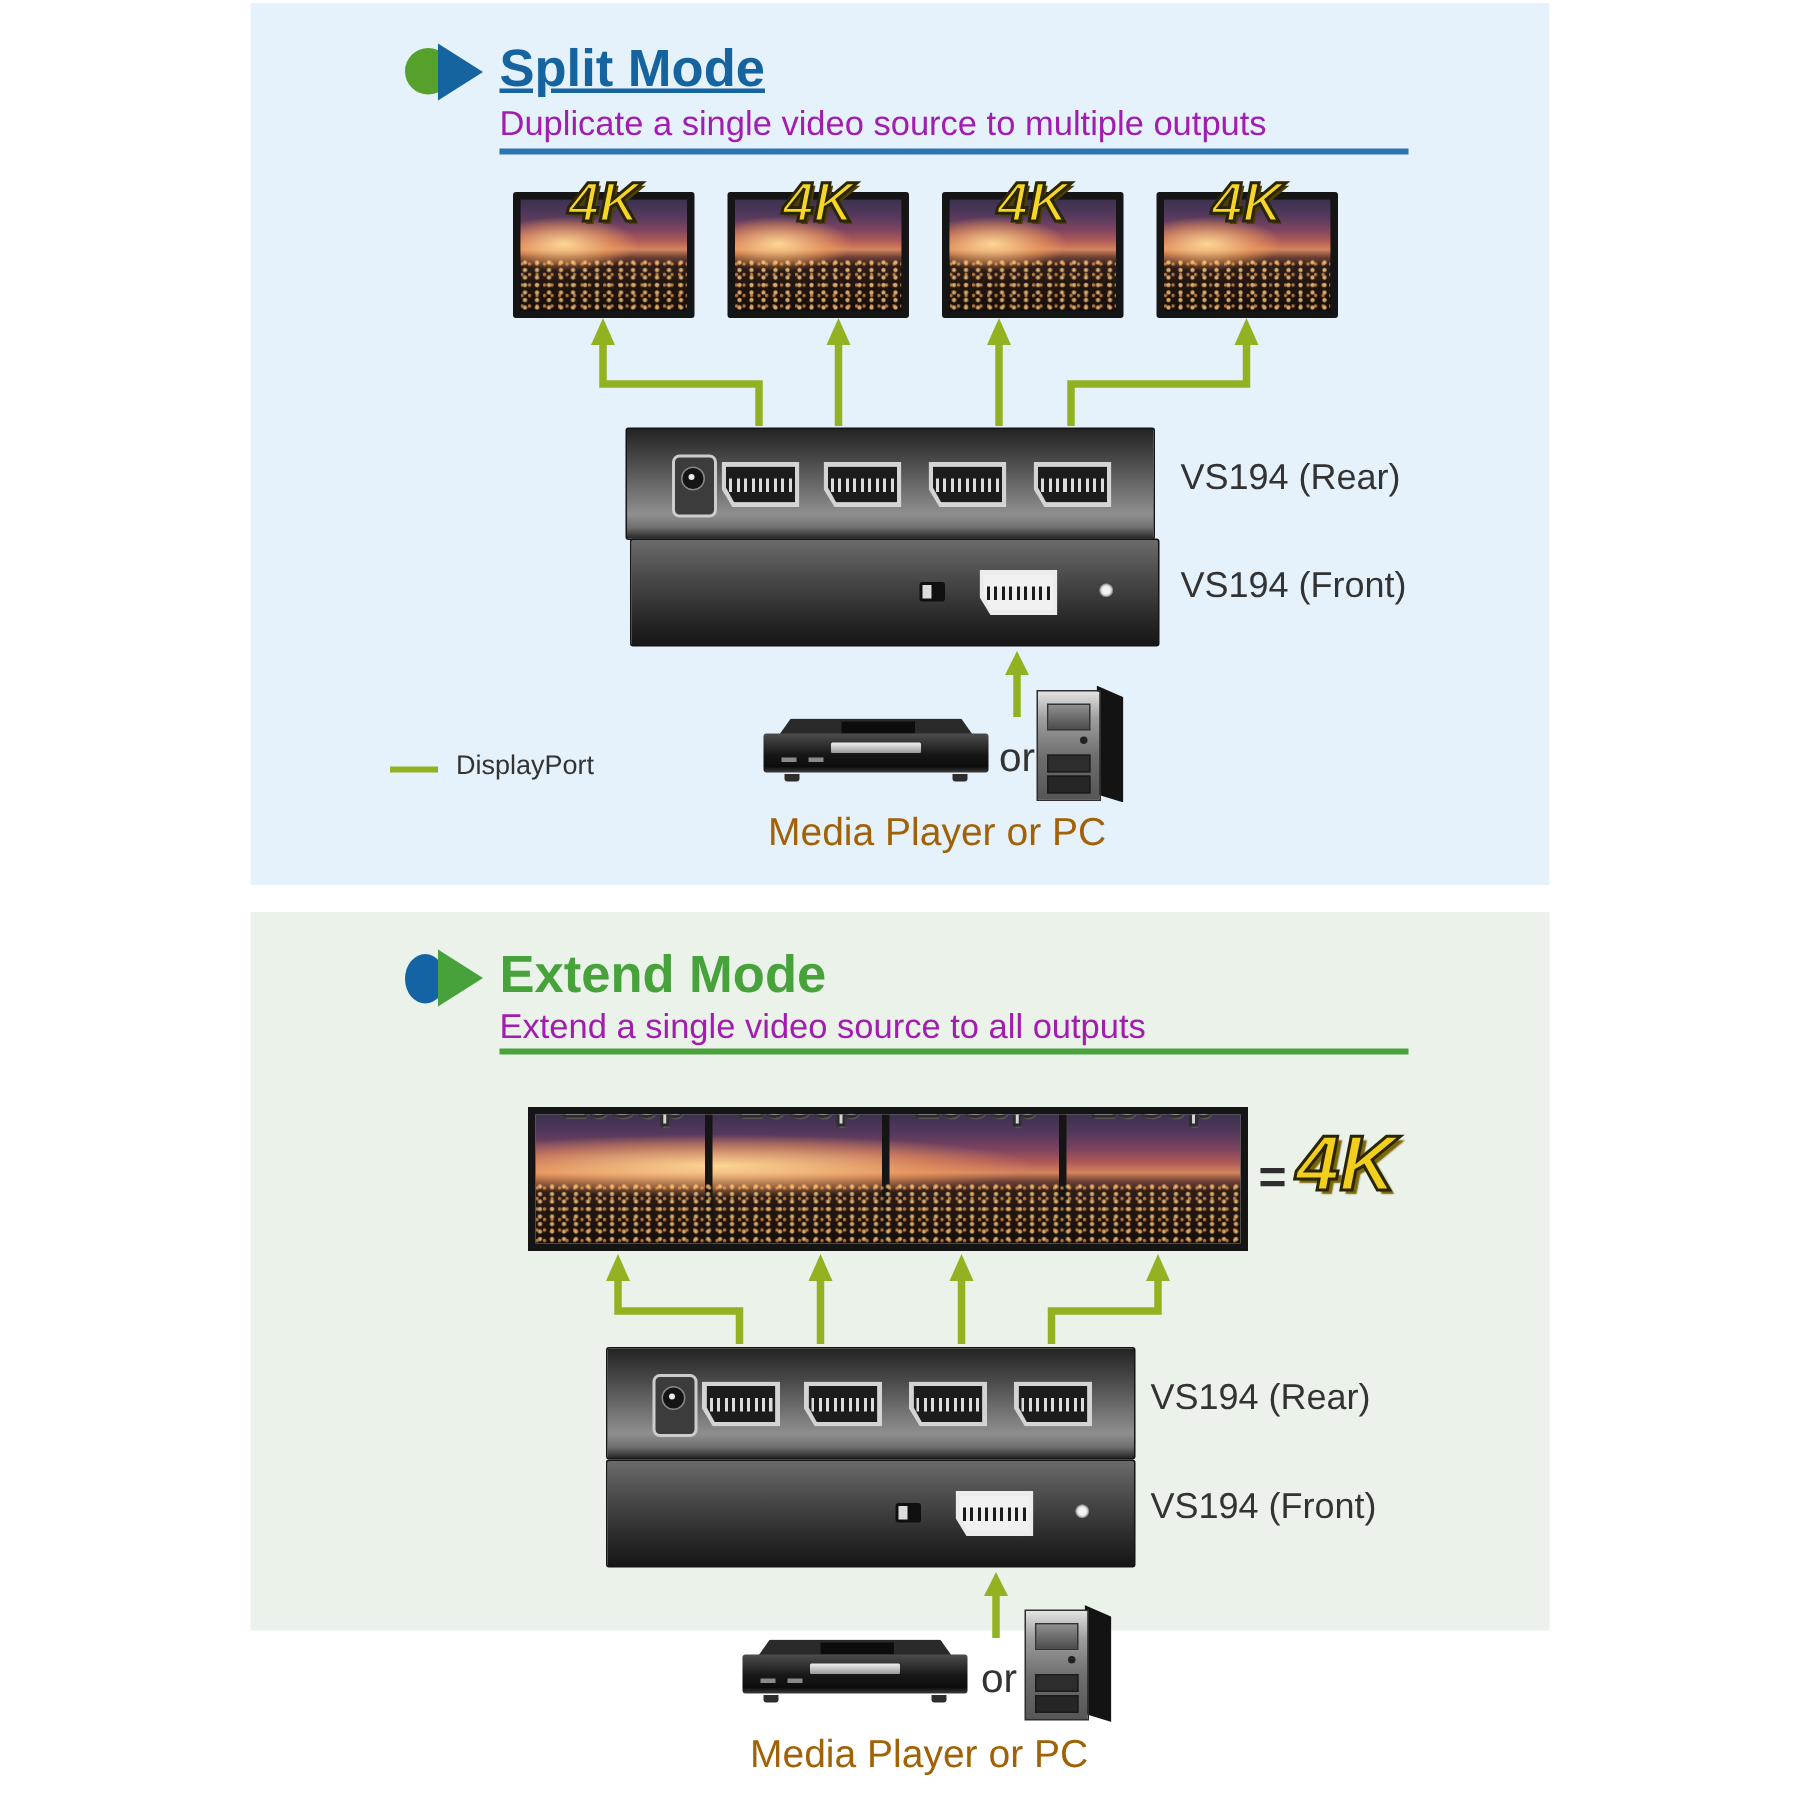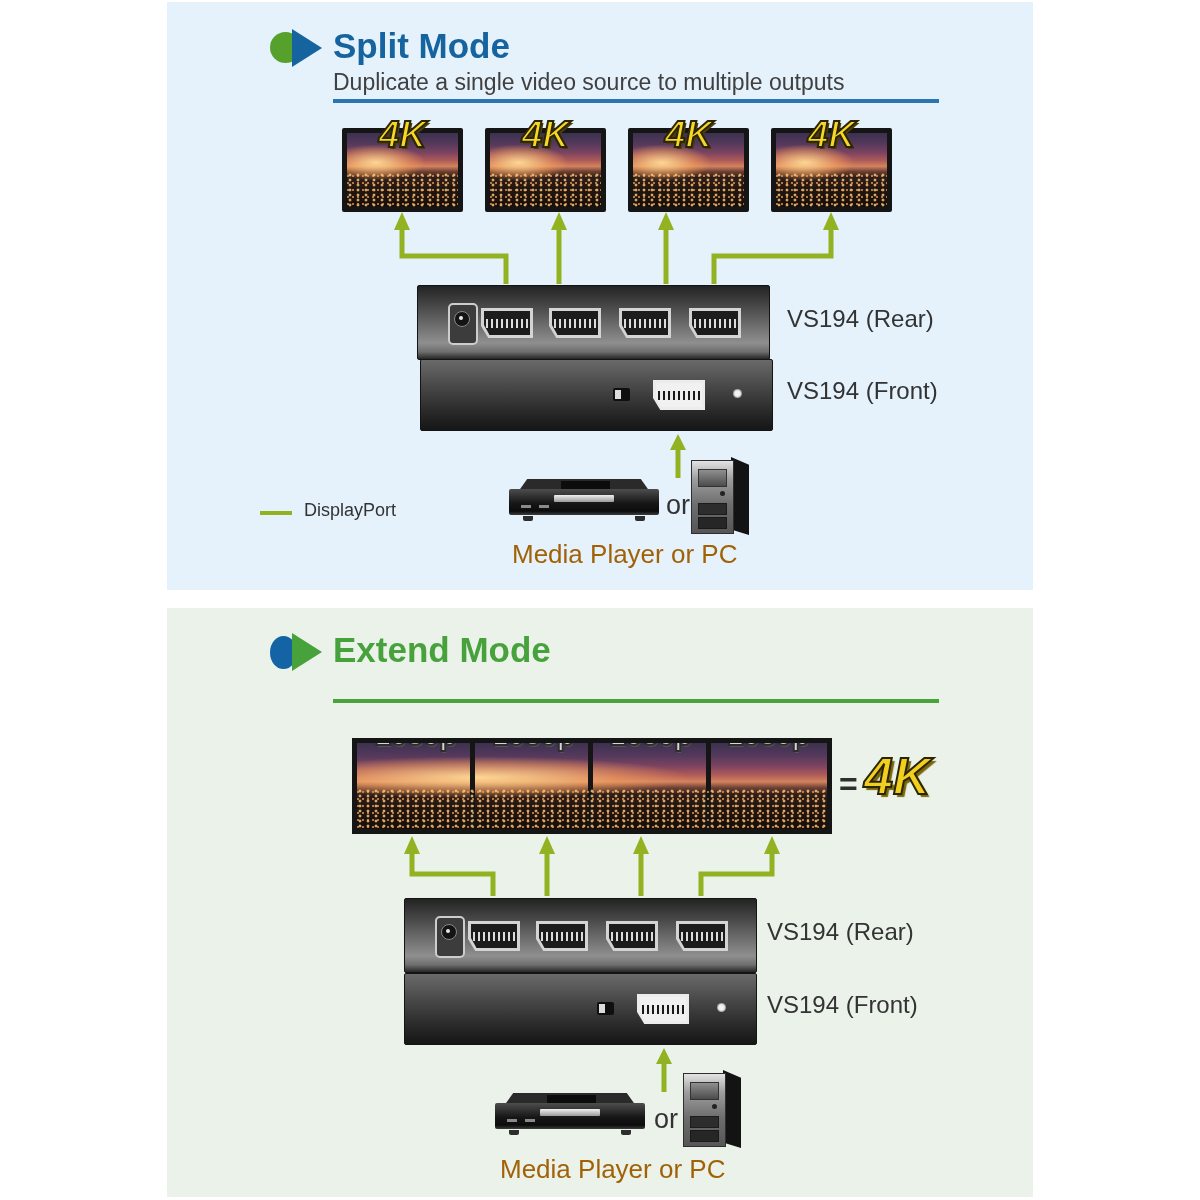--- a/index.html
+++ b/index.html
@@ -1,34 +1,34 @@
 <!DOCTYPE html>
 <html><head>
 <meta charset="utf-8">
 <style>
   html,body{margin:0;padding:0;background:#ffffff;}
   body{font-family:"Liberation Sans", sans-serif; width:1200px; height:1200px; position:relative;}
   .stage{position:absolute;left:0;top:0;width:1200px;height:1200px;background:#ffffff;overflow:hidden;}
   .panel{position:absolute;left:167px;width:866px;}
   .panel.split{top:2px;height:588px;background:#e5f1fb;}
-  .panel.extend{top:608px;height:589px;background:#eaf2ea;}
+  .panel.extend{top:608px;height:479px;background:#eaf2ea;}
   
   .mode-icon{position:absolute;width:60px;height:38px;}
   .mode-icon .dot{position:absolute;left:0;top:3px;width:31px;height:31px;border-radius:50%;}
   .mode-icon .tri{position:absolute;left:22px;top:0;width:0;height:0;border-top:19px solid transparent;border-bottom:19px solid transparent;}
   .split .mode-icon{left:103px;top:27px;}
   .split .mode-icon .dot{background:#55a12c;}
   .split .mode-icon .tri{border-left:30px solid #15639f;}
   .extend .mode-icon{left:103px;top:25px;}
   .extend .mode-icon .dot{background:#1464a5;width:27px;height:33px;border-radius:50%;}
   .extend .mode-icon .tri{border-left:30px solid #47a23b;}
   .mode-title{position:absolute;left:166px;font-size:35px;font-weight:bold;letter-spacing:0;}
-  .split .mode-title{top:24px;color:#15639f;}
+  .split .mode-title{top:24px;color:#15639f;text-decoration:underline;}
   .extend .mode-title{top:22px;color:#47a23b;}
-  .mode-sub{position:absolute;left:166px;font-size:23px;color:#404040;}
+  .mode-sub{position:absolute;left:166px;font-size:23px;color:#a21caf;}
   .split .mode-sub{top:67px;}
   .extend .mode-sub{top:63px;}
   .rule{position:absolute;left:166px;width:606px;height:4px;}
   .split .rule{top:97px;background:#2a76af;}
   .extend .rule{top:91px;background:#4aa23c;}
   
   .city{
     background:
       radial-gradient(ellipse 62% 34% at 26% 40%, rgba(255,220,150,.95), rgba(255,170,95,.45) 48%, rgba(255,170,95,0) 72%),
       linear-gradient(180deg,#3c3150 0%,#55395c 15%,#7e4460 27%,#ae5a58 37%,#d3835e 45%,#6e4034 52%,#2e1d18 60%,#211510 78%,#170e0a 100%);
@@ -208,20 +208,21 @@
     </div>
     <div class="src-caption" style="left:345px;top:537px">Media Player or PC</div>
   </div>
 
   <div class="panel extend">
     <div class="mode-icon">
       <div class="dot"></div>
       <div class="tri"></div>
     </div>
     <div class="mode-title">Extend Mode</div>
+    <div class="mode-sub">Extend a single video source to all outputs</div>
     <div class="rule"></div>
 
     <div class="pano city">
       <div class="div" style="left:113px"></div>
       <div class="div" style="left:231px"></div>
       <div class="div" style="left:349px"></div>
       <div class="pano-label" style="left:0">1080p</div>
       <div class="pano-label" style="left:25%">1080p</div>
       <div class="pano-label" style="left:50%">1080p</div>
       <div class="pano-label" style="left:75%">1080p</div>

